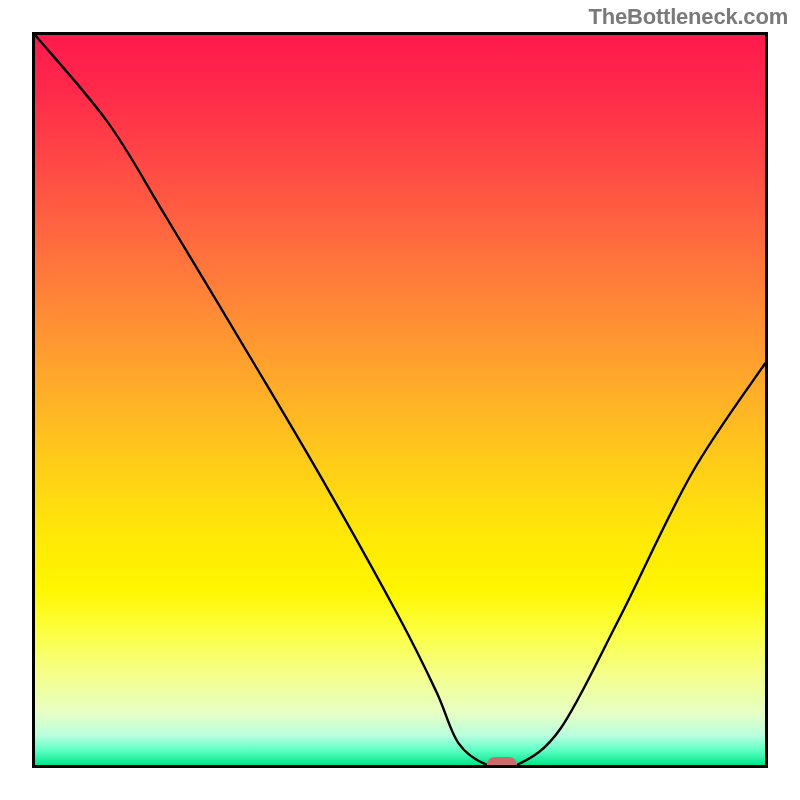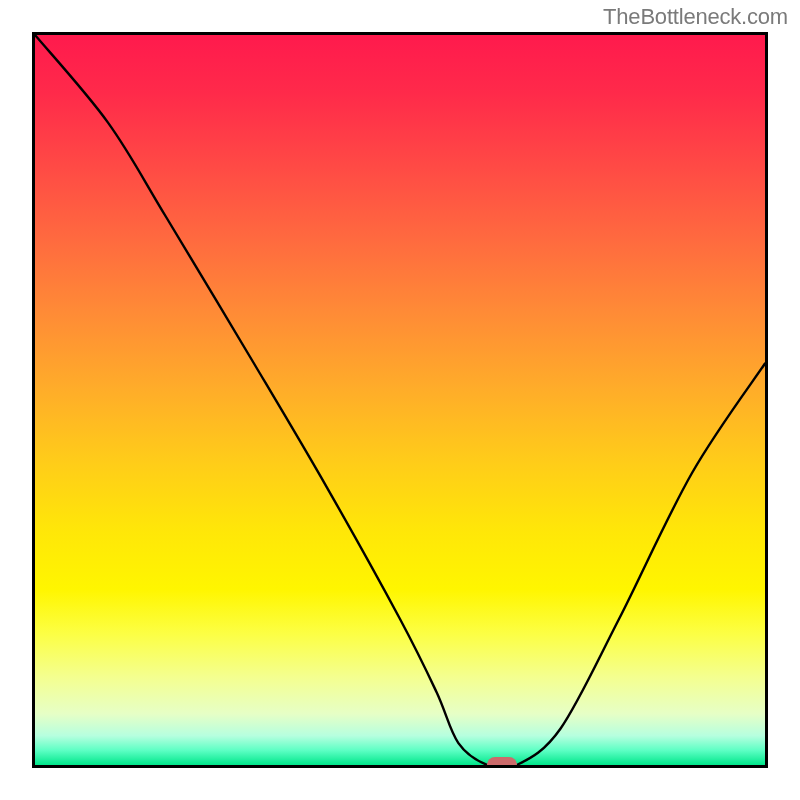--- a/index.html
+++ b/index.html
@@ -10,21 +10,21 @@
     height: 800px;
     position: relative;
     font-family: Arial, sans-serif;
   }
   .watermark {
     position: absolute;
     top: 4px;
     right: 12px;
     color: #7a7a7a;
     font-size: 22px;
-    font-weight: 400;
+    font-weight: 700;
     z-index: 10;
     letter-spacing: -0.2px;
   }
   .plot-area {
     position: absolute;
     left: 32px;
     top: 32px;
     width: 736px;
     height: 736px;
     border: 3px solid #000;

